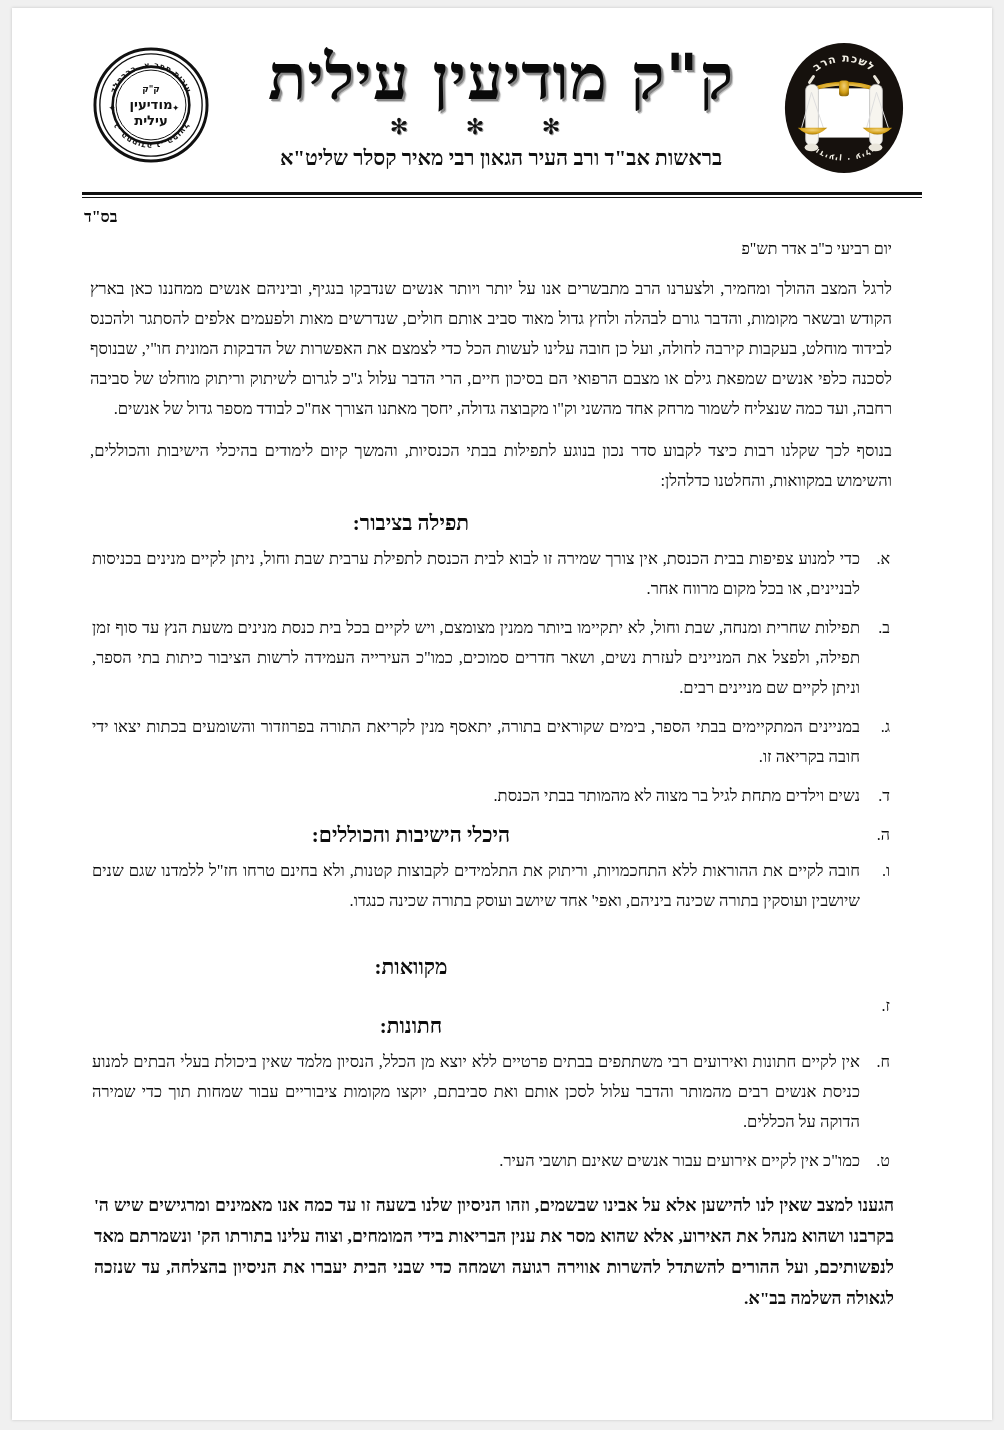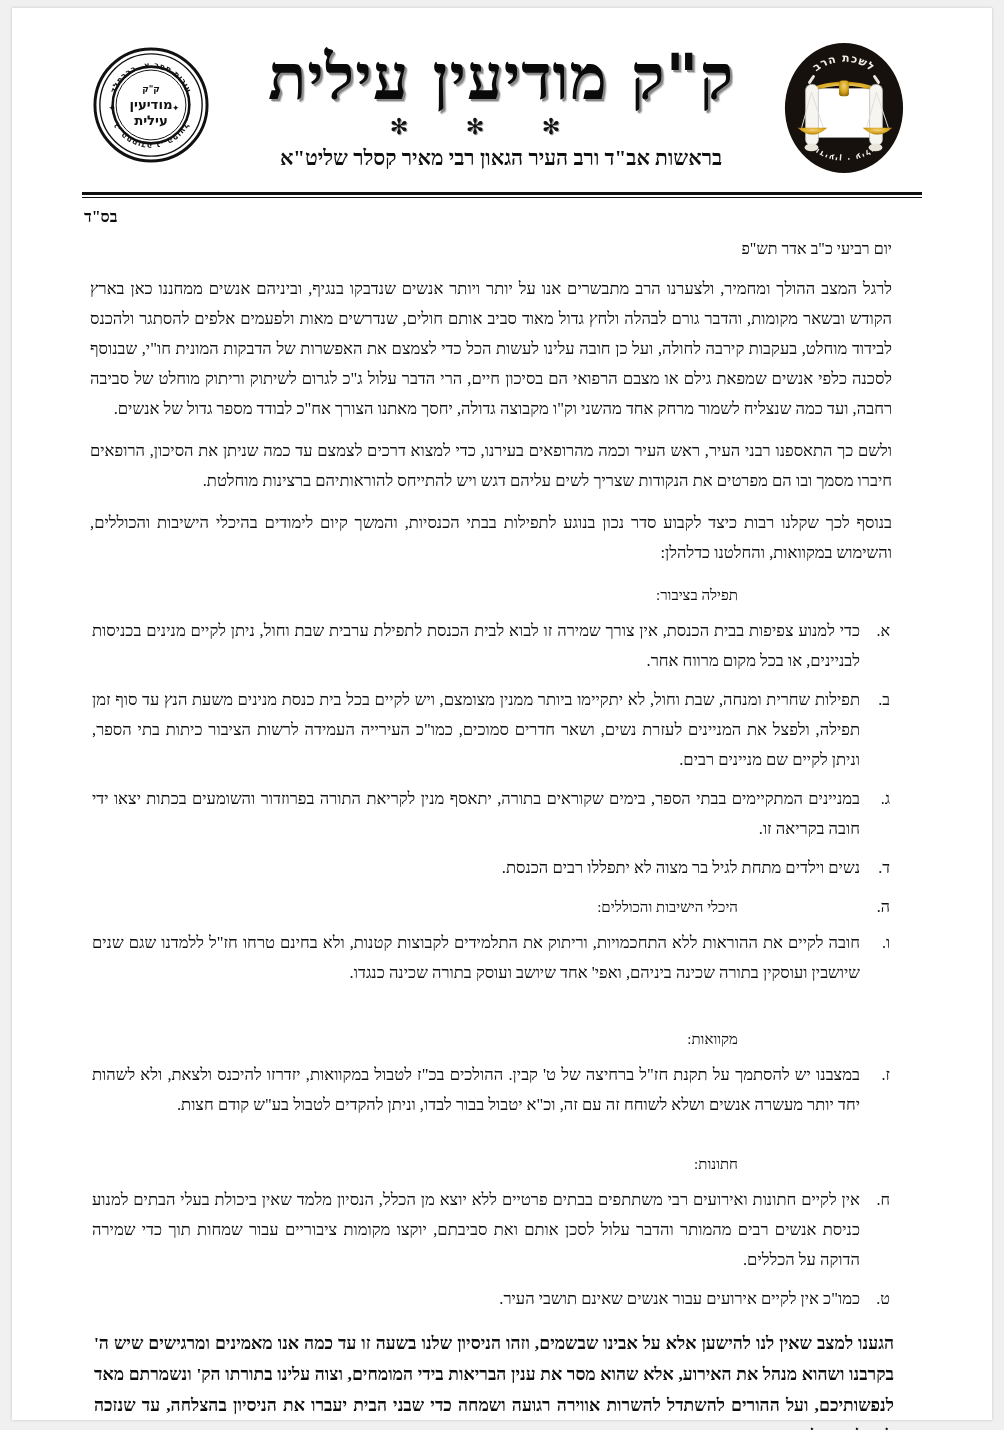--- a/index.html
+++ b/index.html
@@ -94,23 +94,23 @@
   p.para{
     margin:0 0 12px 0;
     text-indent:0;
     padding:0 22px 0 6px;
     text-align:justify;
   }
   p.para:last-child{margin-bottom:0;}
   .bold-inline{font-weight:normal;}
 
   .section-head{
-    font-weight:normal;
-    font-size:15px;
-    text-align:right;
+    font-weight:bold;
+    font-size:21px;
+    text-align:center;
     margin:4px 0 6px 0;
     padding-right:180px;
   }
   .section-head.k1{padding-right:176px;}
   .section-head.k2{padding-right:176px;}
   .section-head.k3{padding-right:176px;margin-top:36px;}
   .section-head.k4{padding-right:176px;margin-top:29px;}
 
   ul.items{
     list-style:none;
@@ -221,41 +221,40 @@
   </div>
 
   <div class="rule"></div>
 
   <div class="content">
 
     <div class="bsd">בס"ד</div>
     <div class="dateline">יום רביעי כ"ב אדר תש"פ</div>
 
     <p class="para">לרגל המצב ההולך ומחמיר, ולצערנו הרב מתבשרים אנו על יותר ויותר אנשים שנדבקו בנגיף, וביניהם אנשים ממחננו כאן בארץ הקודש ובשאר מקומות, והדבר גורם לבהלה ולחץ גדול מאוד סביב אותם חולים, שנדרשים מאות ולפעמים אלפים להסתגר ולהכנס לבידוד מוחלט, בעקבות קירבה לחולה, ועל כן חובה עלינו לעשות הכל כדי לצמצם את האפשרות של הדבקות המונית חו"י, שבנוסף לסכנה כלפי אנשים שמפאת גילם או מצבם הרפואי הם בסיכון חיים, הרי הדבר עלול ג"כ לגרום לשיתוק וריתוק מוחלט של סביבה רחבה, ועד כמה שנצליח לשמור מרחק אחד מהשני וק"ו מקבוצה גדולה, יחסך מאתנו הצורך אח"כ לבודד מספר גדול של אנשים.</p>
-    <p class="para">ולשם כך התאספנו רבני העיר, ראש העיר וכמה מהרופאים בעירנו, כדי למצוא דרכים לצמצם עד כמה שניתן את הסיכון, הרופאים חיברו מסמך ובו הם מפרטים את הנקודות שצריך לשים עליהם דגש ויש להתייחס להוראותיהם ברצינות מוחלטת.</p>
 
     <p class="para"><span>בנוסף לכך שקלנו רבות כיצד לקבוע סדר נכון בנוגע לתפילות בבתי הכנסיות, והמשך קיום לימודים בהיכלי הישיבות והכוללים, והשימוש במקוואות, </span><span class="bold-inline">והחלטנו כדלהלן:</span></p>
 
     <div class="section-head k1">תפילה בציבור:</div>
     <ul class="items">
       <li><span class="marker">א.</span><span>כדי למנוע צפיפות בבית הכנסת, אין צורך שמירה זו לבוא לבית הכנסת לתפילת ערבית שבת וחול, ניתן לקיים מנינים בכניסות לבניינים, או בכל מקום מרווח אחר.</span></li>
       <li><span class="marker">ב.</span><span>תפילות שחרית ומנחה, שבת וחול, לא יתקיימו ביותר ממנין מצומצם, ויש לקיים בכל בית כנסת מנינים משעת הנץ עד סוף זמן תפילה, ולפצל את המניינים לעזרת נשים, ושאר חדרים סמוכים, כמו"כ העירייה העמידה לרשות הציבור כיתות בתי הספר, וניתן לקיים שם מניינים רבים.</span></li>
       <li><span class="marker">ג.</span><span>במניינים המתקיימים בבתי הספר, בימים שקוראים בתורה, יתאסף מנין לקריאת התורה בפרוזדור והשומעים בכתות יצאו ידי חובה בקריאה זו.</span></li>
-      <li><span class="marker">ד.</span><span>נשים וילדים מתחת לגיל בר מצוה לא יתפללו רבים הכנסת.</span></li>
+      <li><span class="marker">ד.</span><span>נשים וילדים מתחת לגיל בר מצוה לא מהמותר בבתי הכנסת.</span></li>
       <li><span class="marker">ה.</span></li>
     </ul>
 
     <div class="section-head k2">היכלי הישיבות והכוללים:</div>
     <ul class="items">
       <li><span class="marker">ו.</span><span>חובה לקיים את ההוראות ללא התחכמויות, וריתוק את התלמידים לקבוצות קטנות, ולא בחינם טרחו חז"ל ללמדנו שגם שנים שיושבין ועוסקין בתורה שכינה ביניהם, ואפי' אחד שיושב ועוסק בתורה שכינה כנגדו.</span></li>
     </ul>
 
     <div class="section-head k3">מקוואות:</div>
     <ul class="items">
-      <li><span class="marker">ז.</span><span>במצבנו יש להסתמך על תקנת חז"ל ברחיצה של ט' קבין. ההולכים בכ"ז לטבול במקוואות, יזדרזו להיכנס ולצאת, ולא לשהות יחד יותר מעשרה אנשים ושלא לשוחח זה עם זה, וכ"א יטבול בבור לבדו, וניתן להקדים לטבול בע"ש קודם חצות.</span></li>
+      <li><span class="marker">ז.</span></li>
     </ul>
 
     <div class="section-head k4">חתונות:</div>
     <ul class="items">
       <li><span class="marker">ח.</span><span>אין לקיים חתונות ואירועים רבי משתתפים בבתים פרטיים ללא יוצא מן הכלל, הנסיון מלמד שאין ביכולת בעלי הבתים למנוע כניסת אנשים רבים מהמותר והדבר עלול לסכן אותם ואת סביבתם, יוקצו מקומות ציבוריים עבור שמחות תוך כדי שמירה הדוקה על הכללים.</span></li>
       <li><span class="marker">ט.</span><span>כמו"כ אין לקיים אירועים עבור אנשים שאינם תושבי העיר.</span></li>
     </ul>
 
     <p class="closing">הגענו למצב שאין לנו להישען אלא על אבינו שבשמים, וזהו הניסיון שלנו בשעה זו עד כמה אנו מאמינים ומרגישים שיש ה' בקרבנו ושהוא מנהל את האירוע, אלא שהוא מסר את ענין הבריאות בידי המומחים, וצוה עלינו בתורתו הק' ונשמרתם מאד לנפשותיכם, ועל ההורים להשתדל להשרות אווירה רגועה ושמחה כדי שבני הבית יעברו את הניסיון בהצלחה, עד שנזכה לגאולה השלמה בב"א.</p>
   </div>

